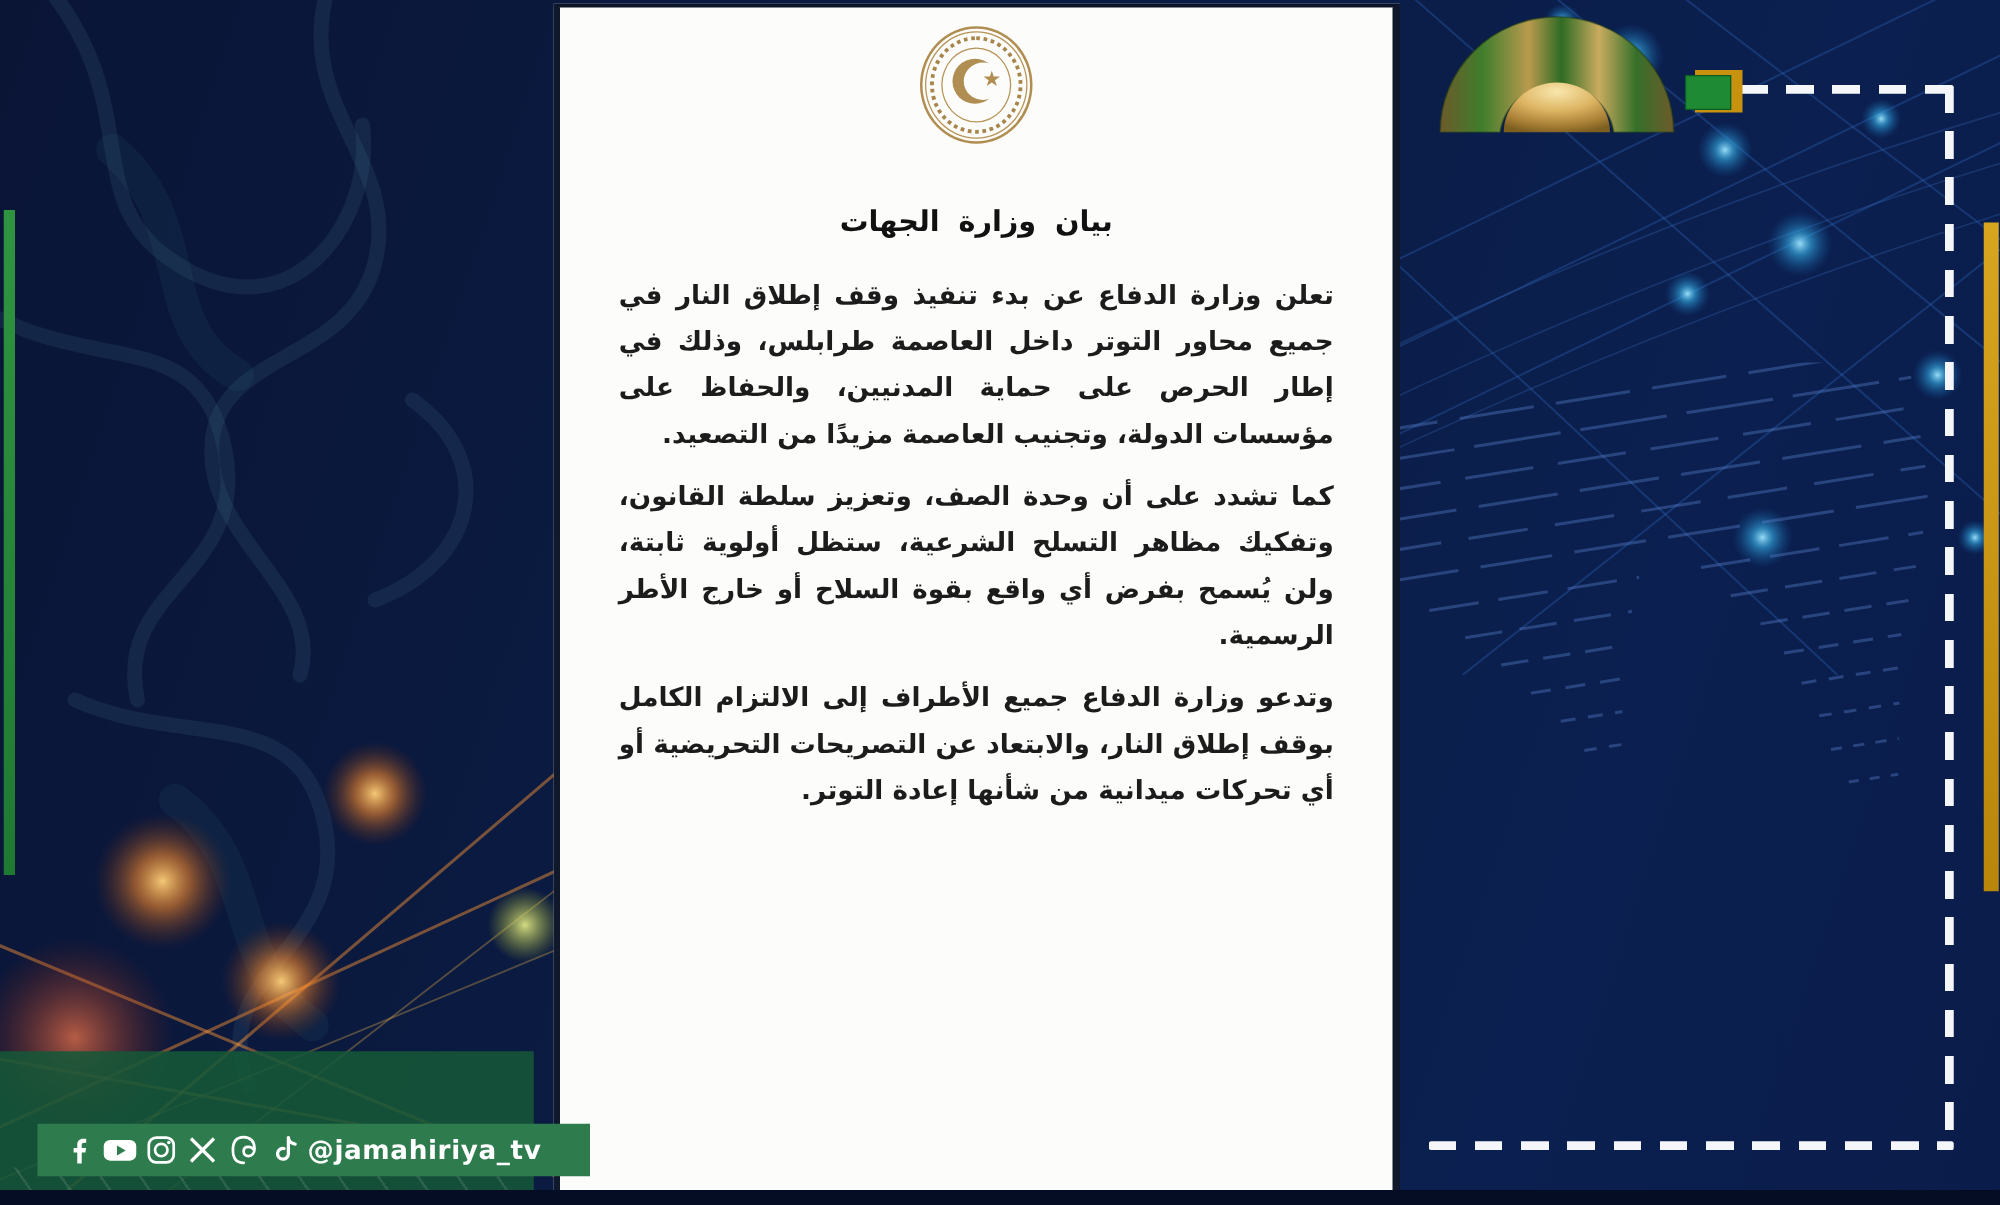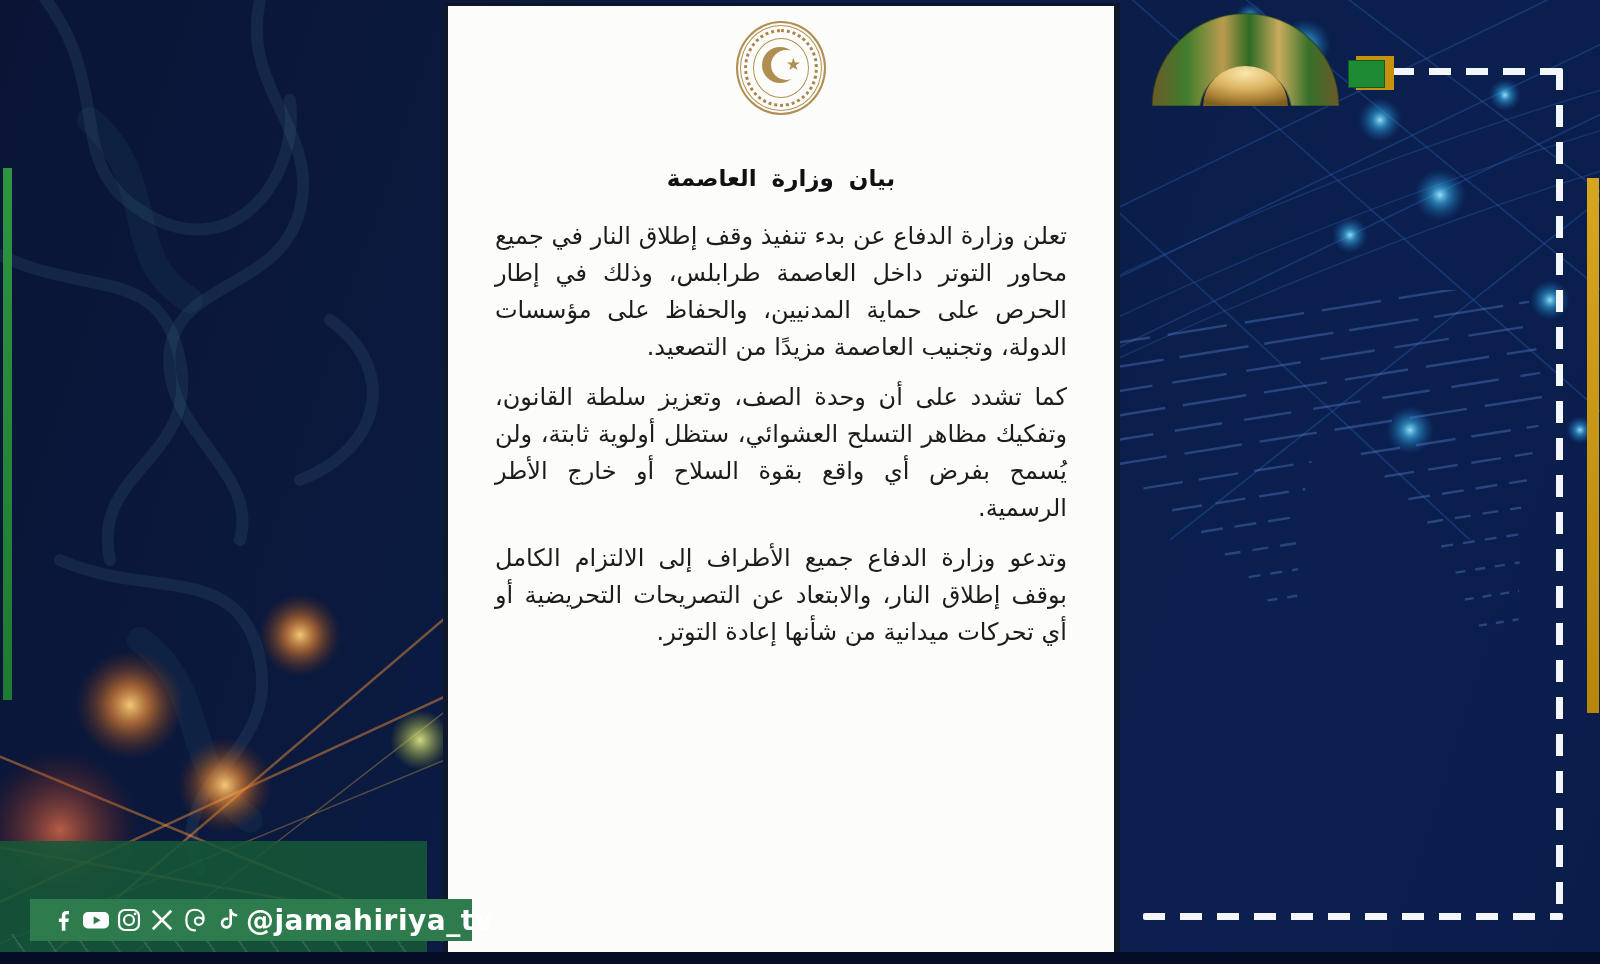--- a/index.html
+++ b/index.html
@@ -44,41 +44,41 @@
   .seal-ring2 { position:absolute; inset:8px;  border-radius:50%; border:3px dotted #a8854a; }
   .seal-ring3 { position:absolute; inset:17px; border-radius:50%; border:1px solid #b69255; }
   .seal-center { position:absolute; inset:19px; border-radius:50%; overflow:hidden; }
   .crescent { position:absolute; left:7px; top:7px; width:36px; height:36px; border-radius:50%; background:#b08d50; }
   .crescent::after { content:""; position:absolute; left:9px; top:3px; width:31px; height:30px; border-radius:50%; background:#fcfcfa; }
   .seal-star { position:absolute; right:6px; top:16px; color:#b08d50; font-size:17px; line-height:1; }
 
   #page-title { margin-top:50px; text-align:center; font-size:23px; font-weight:bold; color:#111; word-spacing:7px; letter-spacing:.2px; }
 
   .statement-paragraph {
-    margin-top:13px; font-size:24px; line-height:37px; font-weight:normal; color:#1c1c1c;
+    margin-top:13px; font-size:21px; line-height:37px; font-weight:bold; color:#1c1c1c;
     text-align:justify; text-align-last:right;
   }
   .statement-paragraph:first-of-type { margin-top:27px; }
 
   
   #social-panel {
     position:absolute; left:0; top:841px; width:427px; height:123px;
     background:rgba(22,88,56,.88);
   }
   #social-panel::after {
     content:""; position:absolute; left:0; bottom:0; width:100%; height:30px;
     background:repeating-linear-gradient(55deg, rgba(255,255,255,.10) 0 2px, transparent 2px 26px);
   }
   #social-bar {
     position:absolute; left:30px; top:899px; width:442px; height:42px;
     background:#2e7c4d; display:flex; align-items:center; padding:0 10px 0 18px;
   }
   .social-icon { width:30px; height:30px; margin-right:3px; display:flex; align-items:center; justify-content:center; flex:0 0 auto; }
   .social-icon svg { display:block; }
-  #social-handle { color:#fff; font-weight:bold; font-size:28px; letter-spacing:.5px; margin-right:8px; white-space:nowrap; }
+  #social-handle { color:#fff; font-weight:bold; font-size:21px; letter-spacing:.5px; margin-right:8px; white-space:nowrap; }
 
   #bottom-band { position:absolute; left:0; top:952px; width:1600px; height:12px; background:#040d24; }
 </style>
 </head>
 <body>
 
 <div id="stage">
 
   <svg class="bg-layer" style="left:0;top:0" width="470" height="964" viewBox="0 0 470 964">
     <g fill="none" stroke="#4c7d95" stroke-opacity="0.16" stroke-width="12" stroke-linecap="round">
@@ -225,24 +225,24 @@
       <span class="seal-ring0"></span>
       <span class="seal-ring1"></span>
       <span class="seal-ring2"></span>
       <span class="seal-ring3"></span>
       <span class="seal-center">
         <span class="crescent"></span>
         <span class="seal-star">★</span>
       </span>
     </div>
 
-    <h1 id="page-title">بيان وزارة العاصمة</h1>
+    <h1 id="page-title">بيان وزارة الجهات</h1>
 
     <p class="statement-paragraph">تعلن وزارة الدفاع عن بدء تنفيذ وقف إطلاق النار في جميع محاور التوتر داخل العاصمة طرابلس، وذلك في إطار الحرص على حماية المدنيين، والحفاظ على مؤسسات الدولة، وتجنيب العاصمة مزيدًا من التصعيد.</p>
-    <p class="statement-paragraph">كما تشدد على أن وحدة الصف، وتعزيز سلطة القانون، وتفكيك مظاهر التسلح العشوائي، ستظل أولوية ثابتة، ولن يُسمح بفرض أي واقع بقوة السلاح أو خارج الأطر الرسمية.</p>
+    <p class="statement-paragraph">كما تشدد على أن وحدة الصف، وتعزيز سلطة القانون، وتفكيك مظاهر التسلح الشرعية، ستظل أولوية ثابتة، ولن يُسمح بفرض أي واقع بقوة السلاح أو خارج الأطر الرسمية.</p>
     <p class="statement-paragraph">وتدعو وزارة الدفاع جميع الأطراف إلى الالتزام الكامل بوقف إطلاق النار، والابتعاد عن التصريحات التحريضية أو أي تحركات ميدانية من شأنها إعادة التوتر.</p>
 
   </div>
 
   <div id="social-panel"></div>
   <div id="social-bar">
     <span class="social-icon">
       <svg width="26" height="26" viewBox="0 0 24 24">
           <path fill="#fff" d="M14.2 22v-8.1h2.7l.5-3.3h-3.2V8.4c0-1 .3-1.7 1.8-1.7h1.5V3.8c-.3 0-1.2-.1-2.3-.1-2.6 0-4.3 1.6-4.3 4.4v2.5H8.2v3.3h2.7V22h3.3z"></path>
         </svg>

